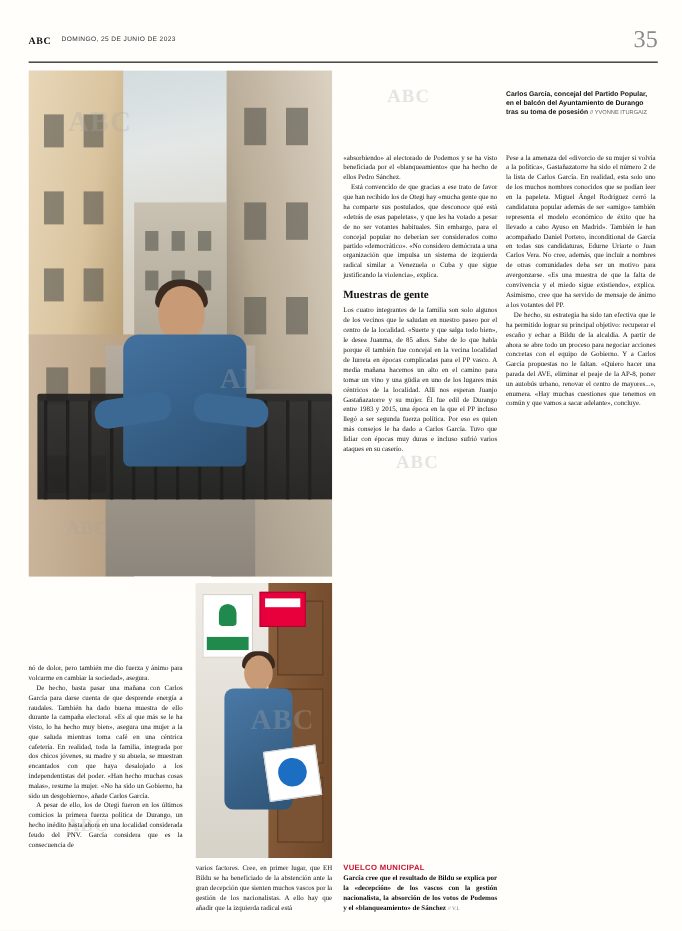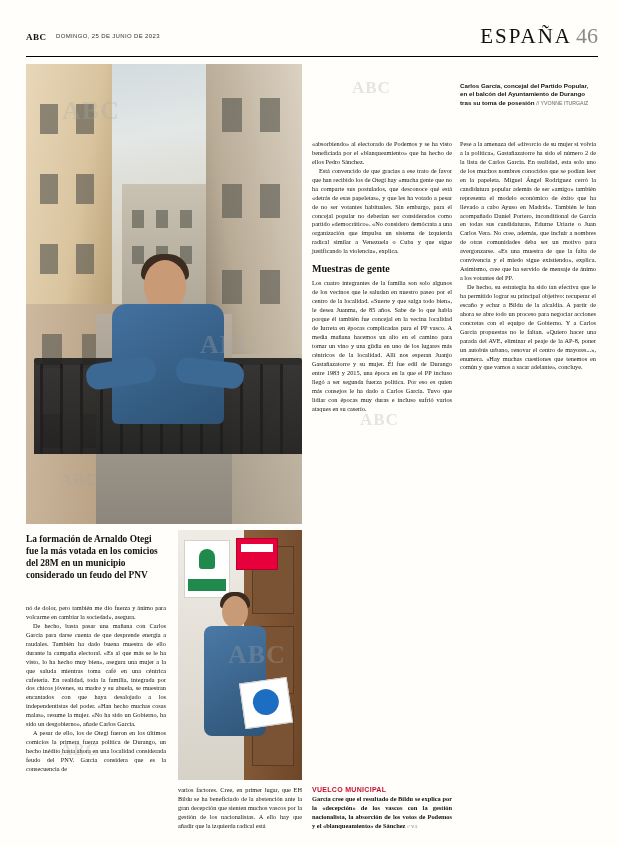--- a/index.html
+++ b/index.html
@@ -199,22 +199,21 @@
   .wm.small{font-size:17px;color:rgba(160,160,160,.28);}
 </style>
 </head>
 <body>
 
 <div class="page">
 
   <div class="masthead">
     <div class="mast-left">ABC</div>
     <div class="mast-date">DOMINGO, 25 DE JUNIO DE 2023</div>
-    <div class="mast-section">ESPAÑA</div>
-    <div class="mast-page">46</div>
+    <div class="mast-page">35</div>
   </div>
   <div class="rule"></div>
 
   <div class="photo-main">
     <div class="sky"></div>
     <div class="far-bldg">
       <div class="win" style="left:10px;top:26px;width:12px;height:18px;"></div>
       <div class="win" style="left:34px;top:26px;width:12px;height:18px;"></div>
       <div class="win" style="left:58px;top:26px;width:12px;height:18px;"></div>
       <div class="win" style="left:10px;top:62px;width:12px;height:18px;"></div>
@@ -262,21 +261,20 @@
       <div class="rail-bar" style="left:226px;"></div>
       <div class="rail-bar" style="left:246px;"></div>
     </div>
     <div class="man-hair"></div>
     <div class="man-head"></div>
     <div class="man-body"></div>
     <div class="man-arm-l"></div>
     <div class="man-arm-r"></div>
   </div>
 
-  <div class="lead">La formación de Arnaldo Otegi fue la más votada en los comicios del 28M en un municipio considerado un feudo del PNV</div>
 
   <div class="col col1">
     <p class="first">nó de dolor, pero también me dio fuerza y ánimo para volcarme en cambiar la sociedad», asegura.</p>
     <p>De hecho, basta pasar una mañana con Carlos García para darse cuenta de que desprende energía a raudales. También ha dado buena muestra de ello durante la campaña electoral. «Es al que más se le ha visto, lo ha hecho muy bien», asegura una mujer a la que saluda mientras toma café en una céntrica cafetería. En realidad, toda la familia, integrada por dos chicos jóvenes, su madre y su abuela, se muestran encantados con que haya desalojado a los independentistas del poder. «Han hecho muchas cosas malas», resume la mujer. «No ha sido un Gobierno, ha sido un desgobierno», añade Carlos García.</p>
     <p>A pesar de ello, los de Otegi fueron en los últimos comicios la primera fuerza política de Durango, un hecho inédito hasta ahora en una localidad considerada feudo del PNV. García considera que es la consecuencia de</p>
   </div>
 
   <div class="photo-second">
     <div class="wall2"></div>
     <div class="door">

